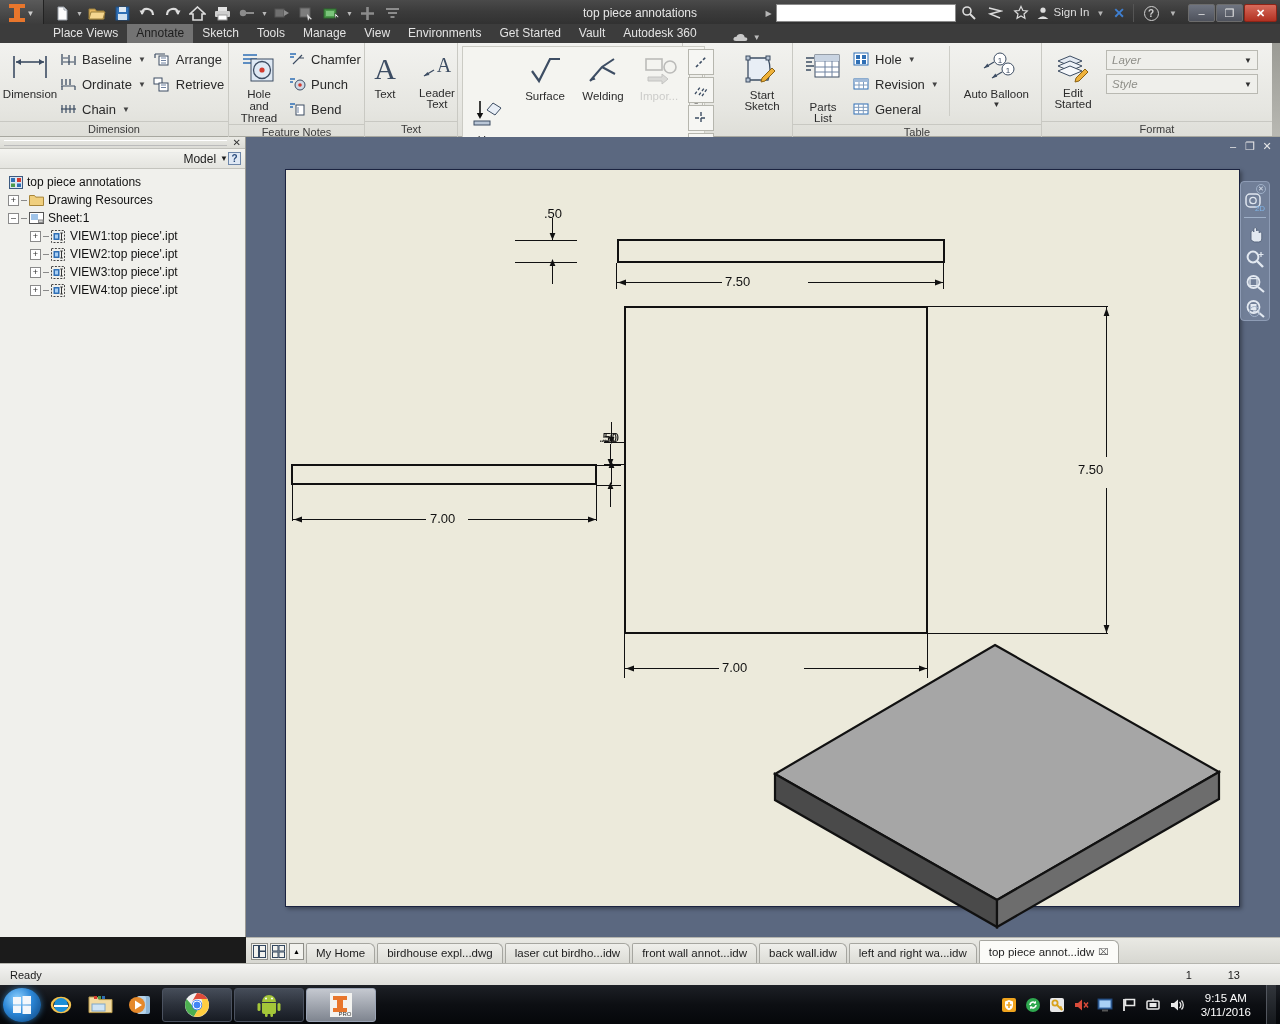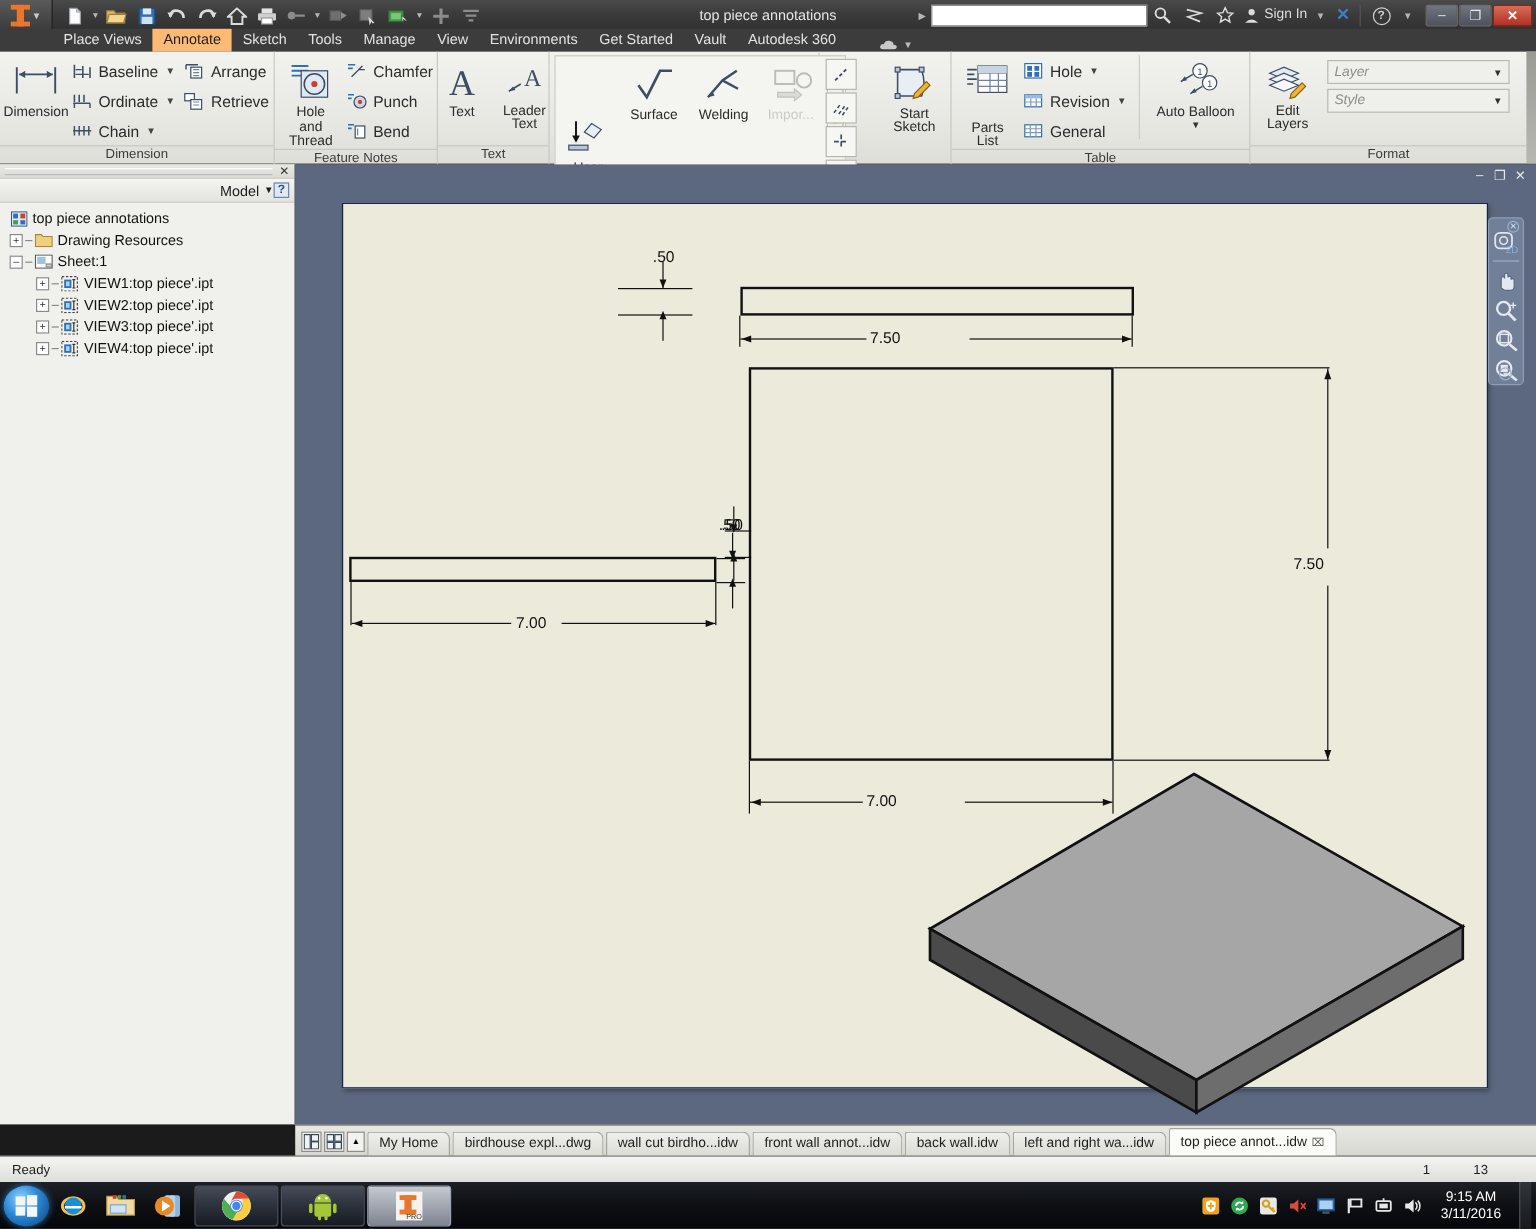--- a/index.html
+++ b/index.html
@@ -67,21 +67,21 @@
     display:flex;align-items:center;justify-content:center;color:#e8e8e8;font-size:11px;
   }
   .wc.close{background:linear-gradient(180deg,#d86b5b,#b13122);border-color:#8e2417;width:33px;color:#fff;font-weight:bold;}
   .tabrow{
     position:absolute;left:0;top:24px;width:1280px;height:19px;
     background:#3c3c3c;display:flex;align-items:flex-end;padding-left:44px;
   }
   .rtab{
     height:19px;line-height:19px;padding:0 9px;color:#e3e3e3;font-size:12px;
   }
-  .rtab.active{ background:#fdba74; color:#1e1e1e;text-align:center;}
+  .rtab.active{ background:#737373; color:#1e1e1e;text-align:center;}
   .cloud-ind{ margin-left:26px;display:flex;align-items:center;gap:4px;}
 
   
   .ribbon{
     position:absolute;left:0;top:43px;width:1280px;height:94px;
     background:linear-gradient(180deg,#f2f2ef 0%,#e6e6e1 70%,#dedeD8 100%);
     border-bottom:1px solid #a8a8a0;
     display:flex;
   }
   .panel{ position:relative; height:94px; display:flex; flex-direction:column; }
@@ -701,21 +701,21 @@
       <div class="panel-body">
         <div class="bigbtn" style="width:54px;">
           <div class="glyph">
             <svg width="38" height="32" viewBox="0 0 38 32">
               <path d="M4 9 L16 4 L28 9 L16 14z" fill="#e4eaf2" stroke="#3d4d63"></path>
               <path d="M4 14 L16 9 L28 14 L16 19z" fill="#eef2f7" stroke="#3d4d63"></path>
               <path d="M4 19 L16 14 L28 19 L16 24z" fill="#f6f8fb" stroke="#3d4d63"></path>
               <path d="M22 26 l9 -9 3 3 -9 9 -4 1z" fill="#efb23b" stroke="#8a6214"></path>
             </svg>
           </div>
-          <div class="cap" style="line-height:11px;">Edit Layers</div>
+          <div class="cap" style="line-height:11px;">Edit Started</div>
         </div>
         <div style="padding-top:4px;padding-left:6px;">
           <div class="combo">
             <span class="cv">Layer</span>
             <span class="ca">▼</span>
           </div>
           <div class="combo">
             <span class="cv">Style</span>
             <span class="ca">▼</span>
           </div>
@@ -1004,21 +1004,21 @@
     </div>
     <div class="scroll-up">▲</div>
 
     <div class="dtab">
         <span>My Home</span>
       </div>
     <div class="dtab">
         <span>birdhouse expl...dwg</span>
       </div>
     <div class="dtab">
-        <span>wall cut birdho...idw</span>
+        <span>laser cut birdho...idw</span>
       </div>
     <div class="dtab">
         <span>front wall annot...idw</span>
       </div>
     <div class="dtab">
         <span>back wall.idw</span>
       </div>
     <div class="dtab">
         <span>left and right wa...idw</span>
       </div>

